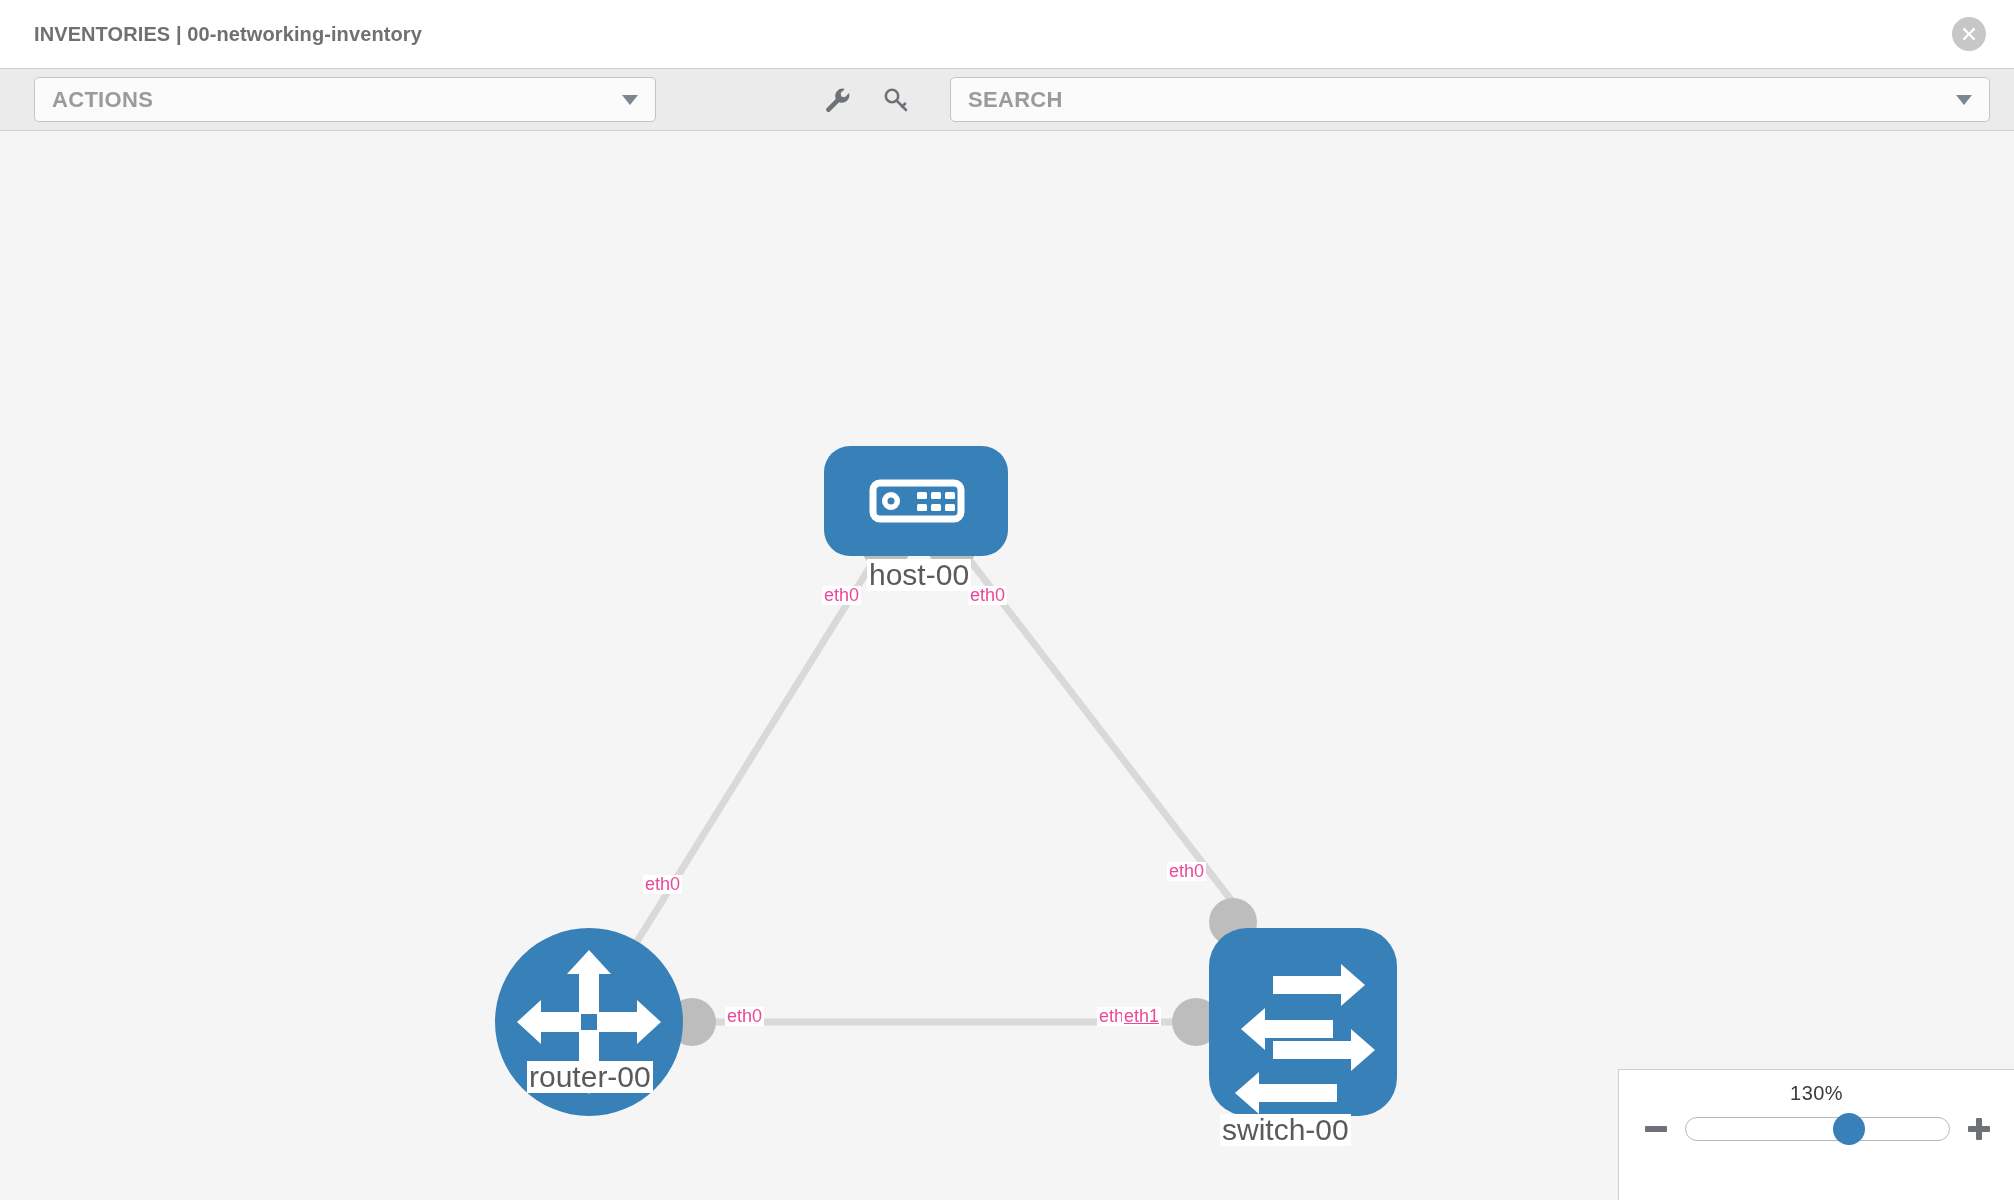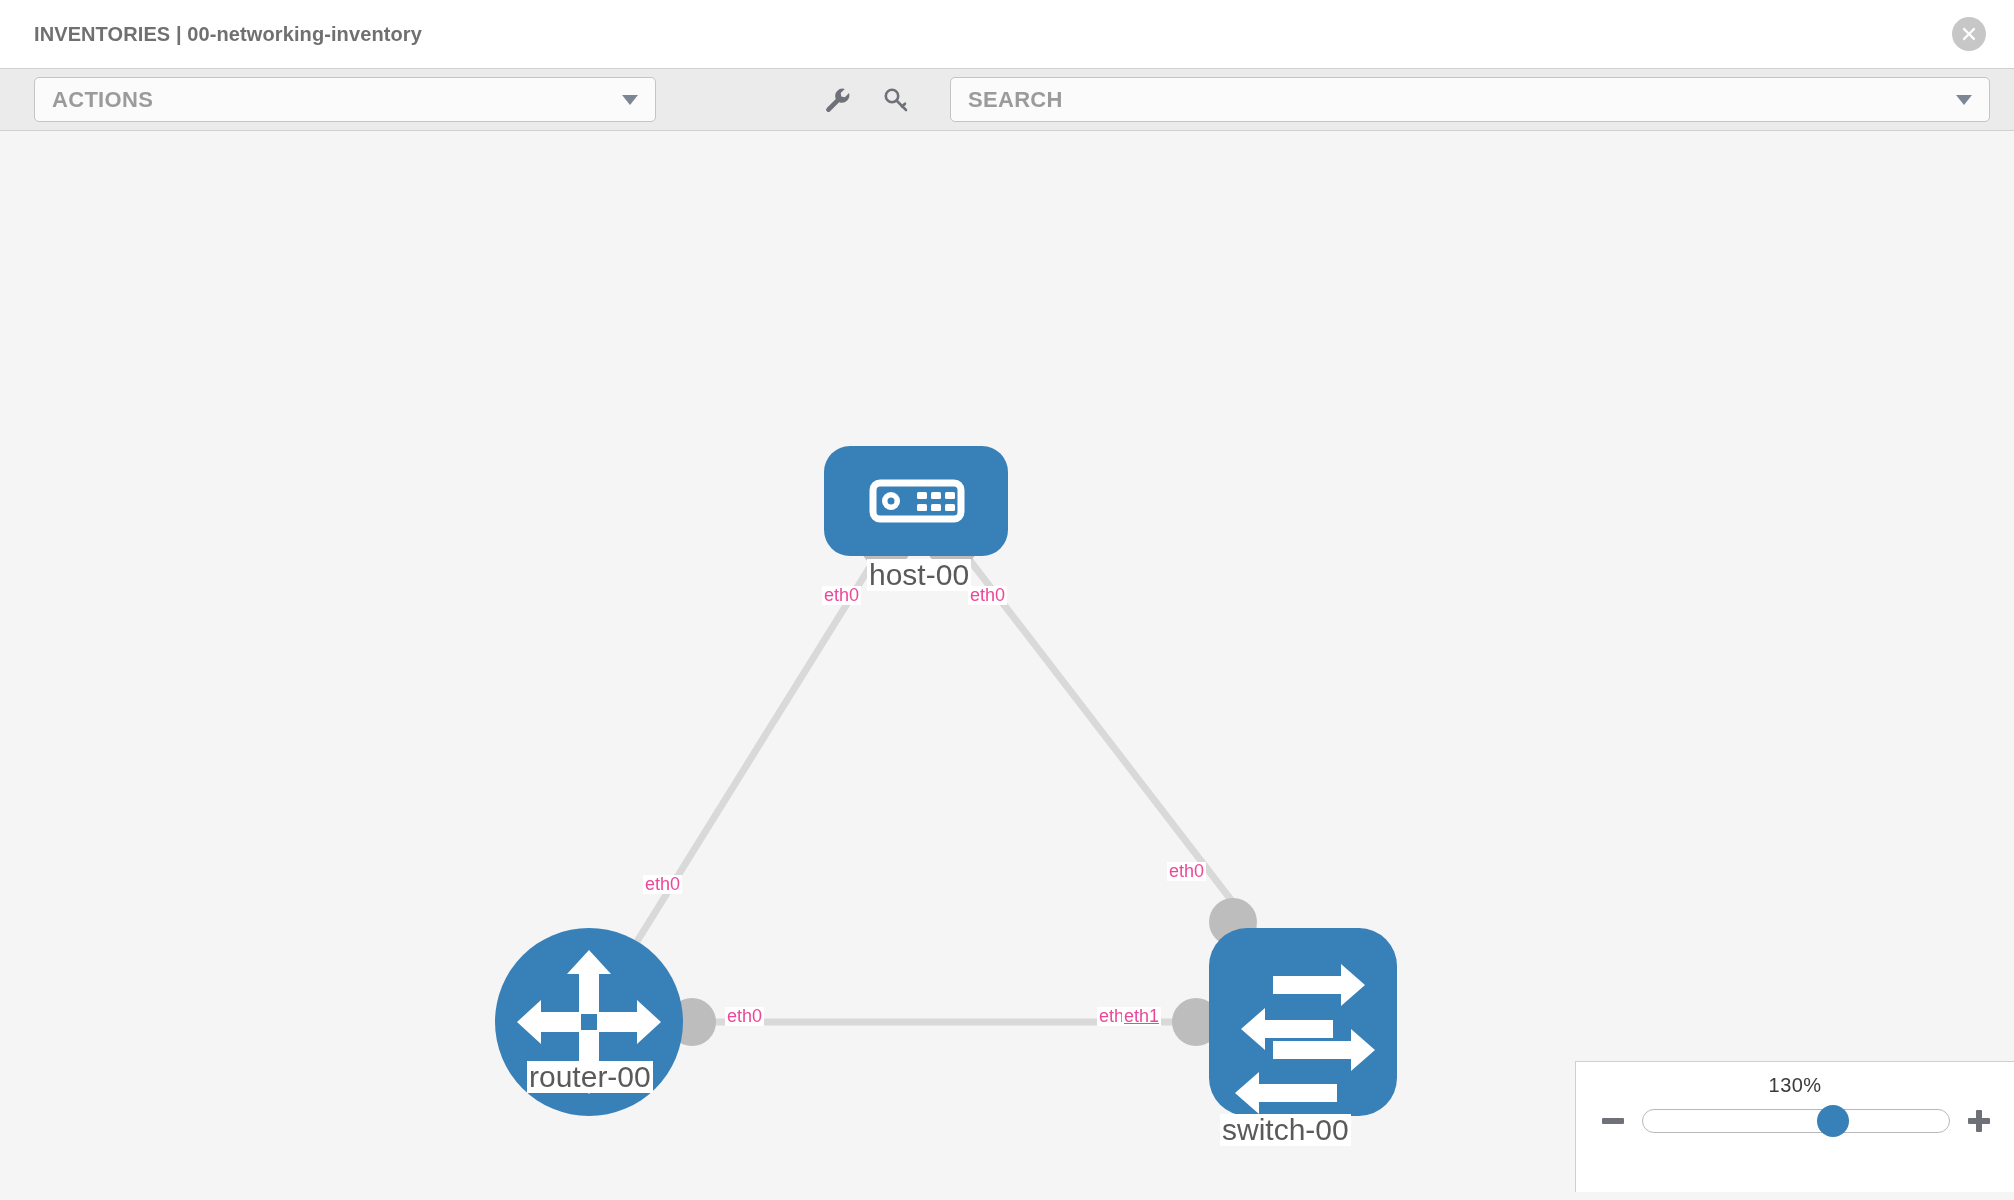--- a/index.html
+++ b/index.html
@@ -142,22 +142,22 @@
   .label-iface {
     font-size: 18px;
     color: #ec4899;
     margin-top: 7px;
   }
 
   
   .zoom-panel {
     position: absolute;
     right: 0;
-    bottom: 8px;
-    width: 439px;
+    bottom: 0;
+    width: 396px;
     height: 131px;
     background: #ffffff;
     border: 1px solid #cfcfcf;
     border-right: none;
     border-bottom: none;
     box-sizing: border-box;
     margin-left: 20px;
   }
   .zoom-value {
     text-align: center;

